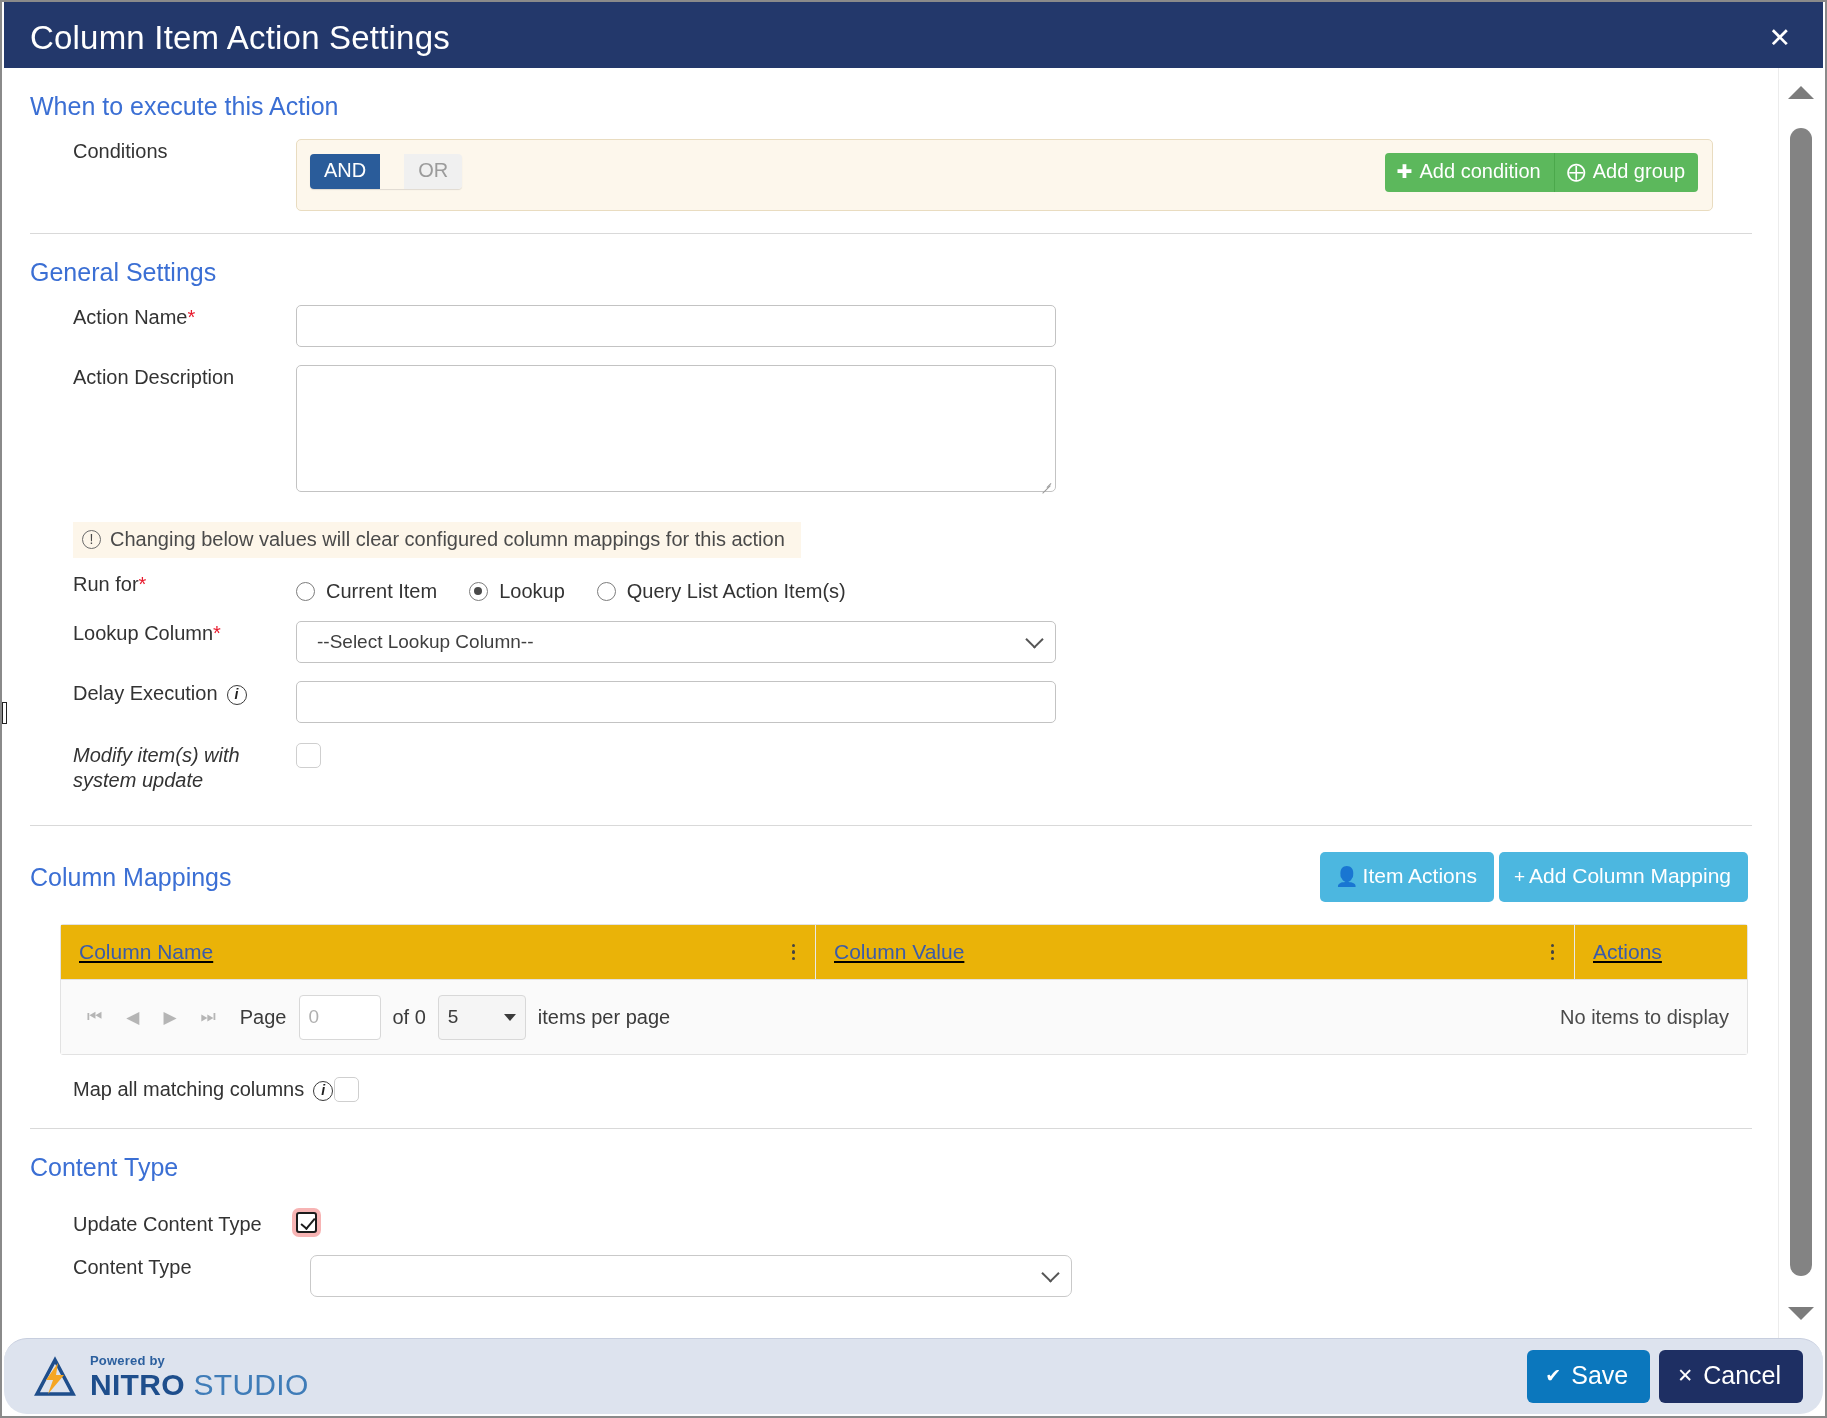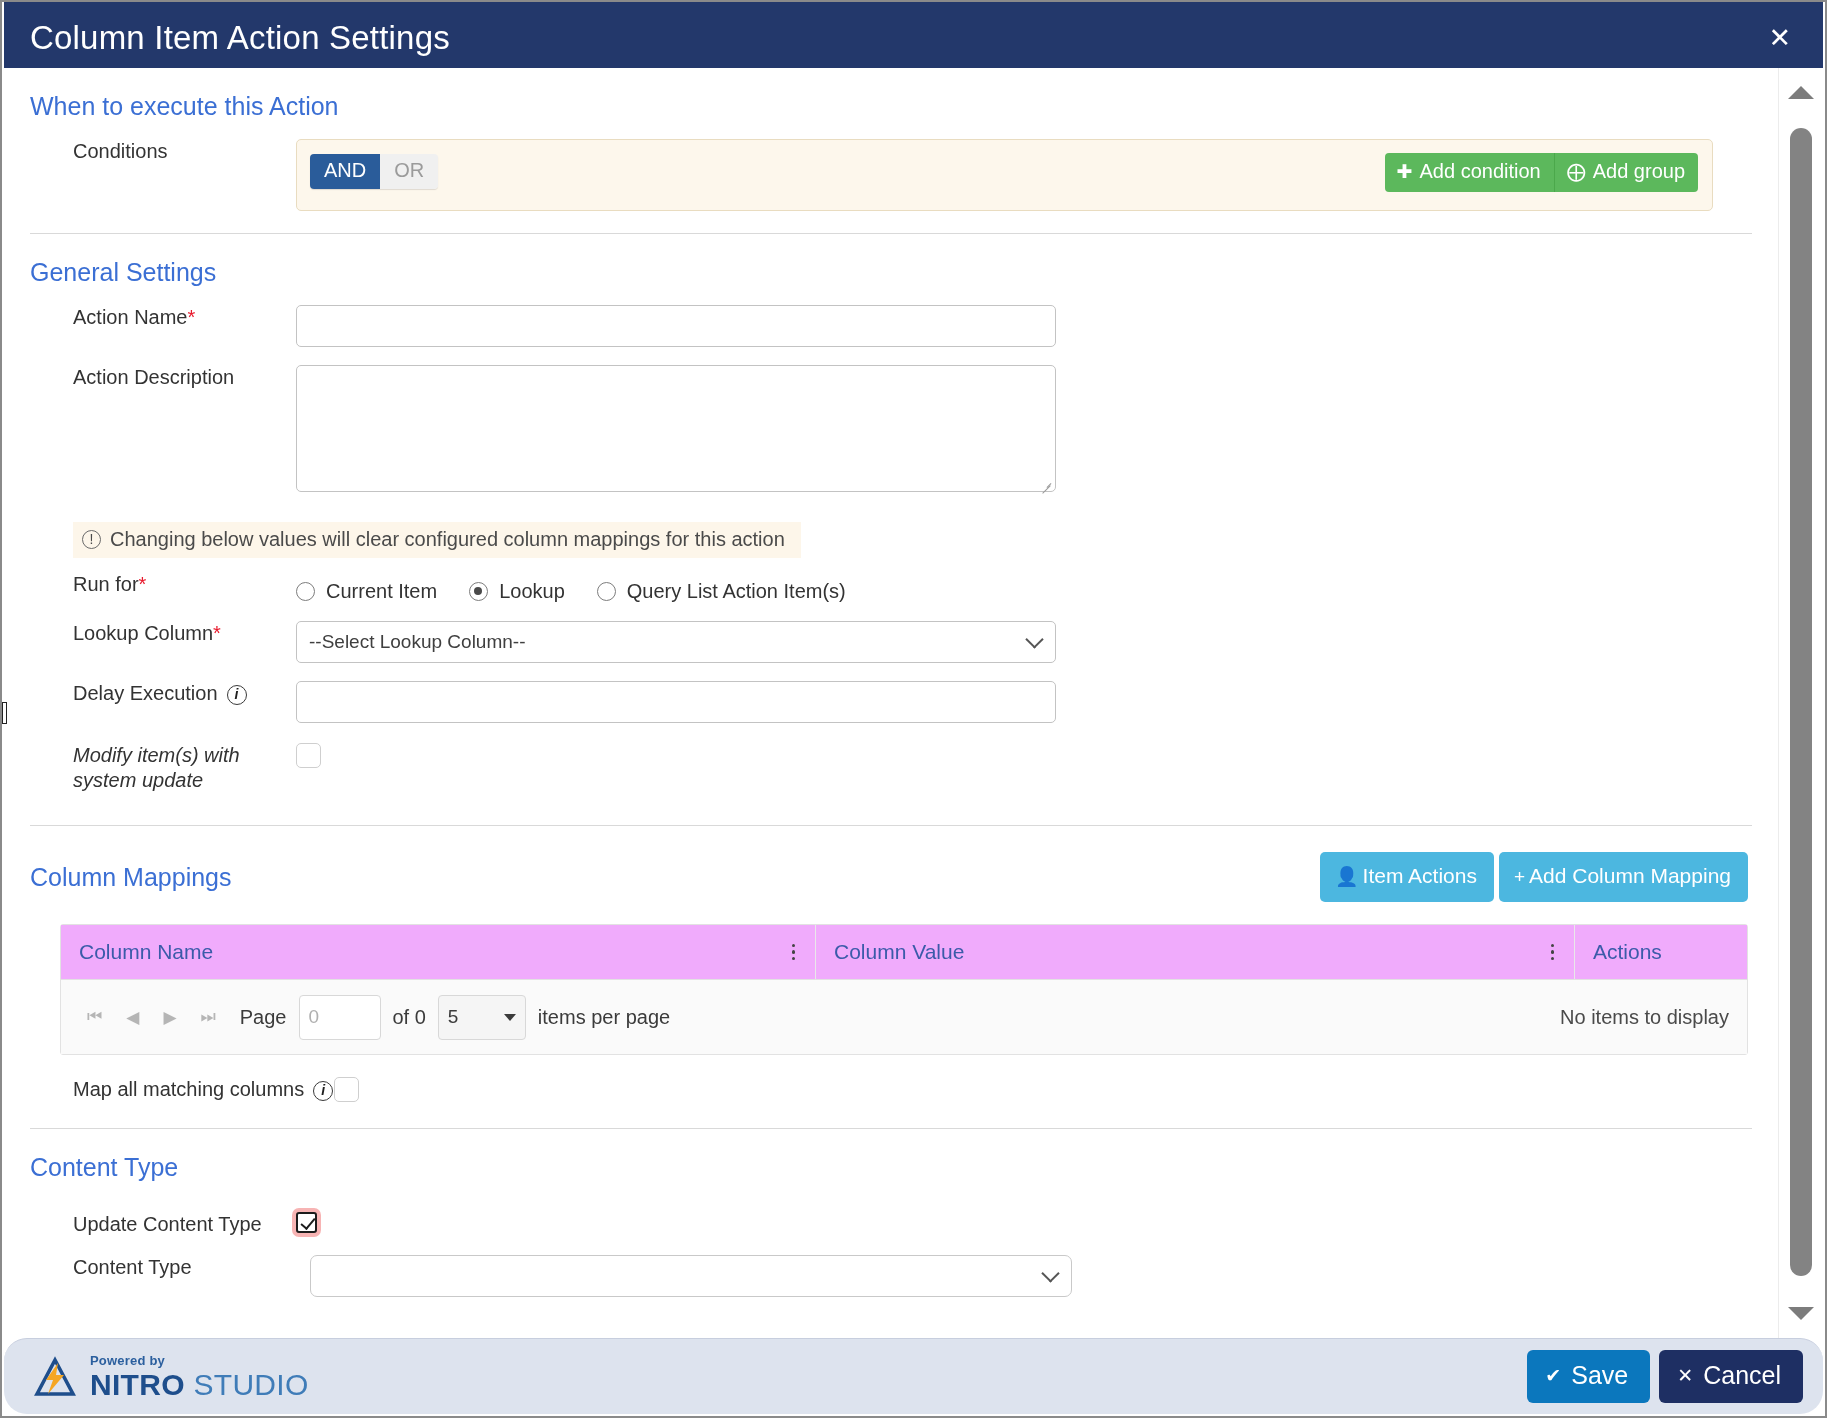--- a/index.html
+++ b/index.html
@@ -104,20 +104,21 @@
     height: 72px;
     position: relative;
   }
   .andor {
     position: absolute;
     left: 13px; top: 14px;
     display: flex;
     border-radius: 4px;
     overflow: hidden;
     box-shadow: 0 1px 1px rgba(0,0,0,.12);
+    gap: 24px;
   }
   .andor span {
     display: inline-block;
     font-size: 20px;
     padding: 5px 14px 7px 14px;
     cursor: pointer;
   }
   .andor .on { background: #2a5c9a; color: #ffffff; }
   .andor .off { background: #f0f0f0; color: #9b9b9b; }
 
@@ -183,21 +184,21 @@
 
   .sel {
     width: 760px;
     height: 42px;
     border: 1px solid #c3c3c3;
     border-radius: 5px;
     background: #ffffff;
     position: relative;
     display: flex;
     align-items: center;
-    padding: 0 12px;
+    padding: 0 20px;
     font-size: 19px;
     color: #3f3f3f;
     cursor: pointer;
   }
   .chev {
     position: absolute;
     right: 14px; top: 50%;
     width: 13px; height: 13px;
     border-right: 2px solid #555;
     border-bottom: 2px solid #555;
@@ -306,23 +307,24 @@
   }
 
   .grid {
     margin: 22px 30px 0 56px;
     border: 1px solid #e2e2e2;
     border-radius: 3px;
   }
   .grid-head {
     display: flex;
     align-items: stretch;
-    background: #f0abfc;
+    background: #eab308;
     height: 55px;
     border-bottom: 1px solid #e2e2e2;
+    text-decoration: underline;
   }
   .gh {
     display: flex; align-items: center; justify-content: space-between;
     padding: 0 16px 0 18px;
     color: #3b5ba9;
     font-size: 21px;
   }
   .gh.c1 { flex: 0 0 755px; border-right: 1px solid #e9e9e9; }
   .gh.c2 { flex: 1 1 auto; border-right: 1px solid #e9e9e9; }
   .gh.c3 { flex: 0 0 172px; }

